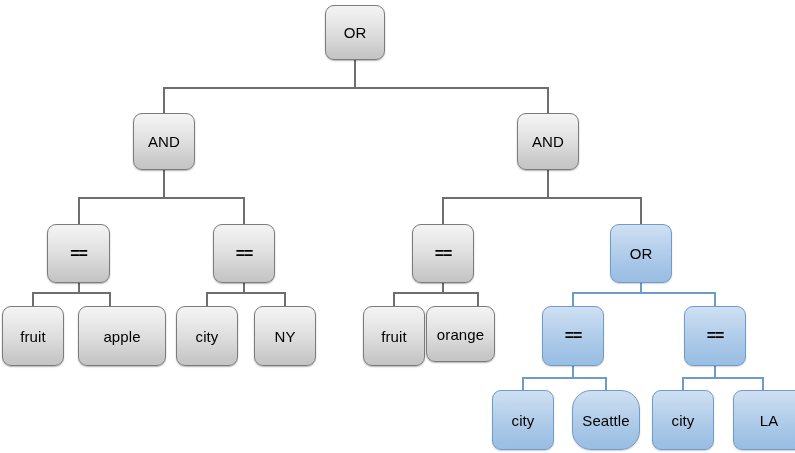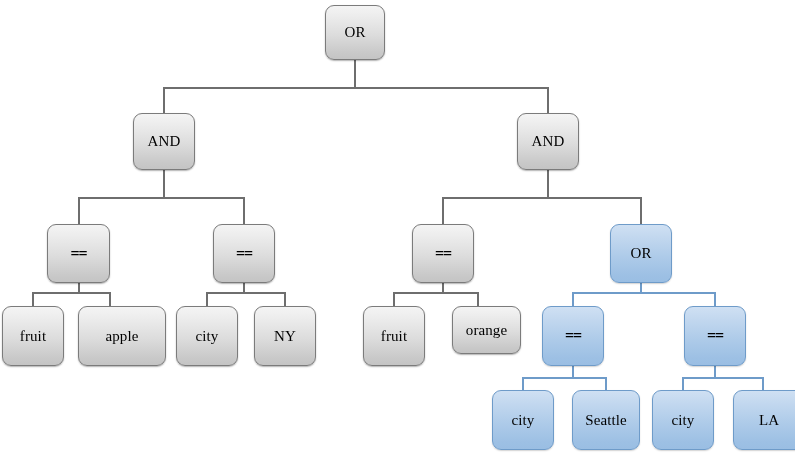--- a/index.html
+++ b/index.html
@@ -6,21 +6,21 @@
     margin: 0;
     padding: 0;
     background: #ffffff;
   }
   #canvas {
     position: relative;
     width: 795px;
     height: 453px;
     background: #ffffff;
     overflow: hidden;
-    font-family: Liberation Serif, serif;
+    font-family: Liberation Sans, sans-serif;
   }
   svg.edges {
     position: absolute;
     left: 0;
     top: 0;
     width: 795px;
     height: 453px;
     pointer-events: none;
   }
   .node {
@@ -114,33 +114,33 @@
       </div>
       <div class="node gray leaf" style="left: 176px; top: 306px; width: 62px; height: 60px;">
         <span class="label">city</span>
       </div>
       <div class="node gray leaf" style="left: 254px; top: 306px; width: 62px; height: 60px; align-items: center;">
         <span class="label">NY</span>
       </div>
       <div class="node gray leaf" style="left: 363px; top: 306px; width: 62px; height: 60px;">
         <span class="label">fruit</span>
       </div>
-      <div class="node gray leaf" style="left: 452px; top: 306px; width: 69px; height: 48px;">
+      <div class="node gray leaf" style="left: 426px; top: 306px; width: 69px; height: 56px;">
         <span class="label">orange</span>
       </div>
       <div class="node blue eq" style="left: 542px; top: 306px; width: 62px; height: 60px;">
         <span class="label">==</span>
       </div>
       <div class="node blue eq" style="left: 684px; top: 306px; width: 62px; height: 60px;">
         <span class="label">==</span>
       </div>
       <div class="node blue leaf" style="left: 492px; top: 390px; width: 62px; height: 60px;">
         <span class="label">city</span>
       </div>
-      <div class="node blue leaf" style="left: 572px; top: 390px; width: 68px; height: 60px;">
+      <div class="node blue leaf" style="left: 572px; top: 390px; width: 68px; height: 60px; border-radius: 19px;">
         <span class="label">Seattle</span>
       </div>
       <div class="node blue leaf" style="left: 652px; top: 390px; width: 62px; height: 60px;">
         <span class="label">city</span>
       </div>
       <div class="node blue leaf" style="left: 733px; top: 390px; width: 72px; height: 60px;">
         <span class="label">LA</span>
       </div>
     </div>
 </div>

